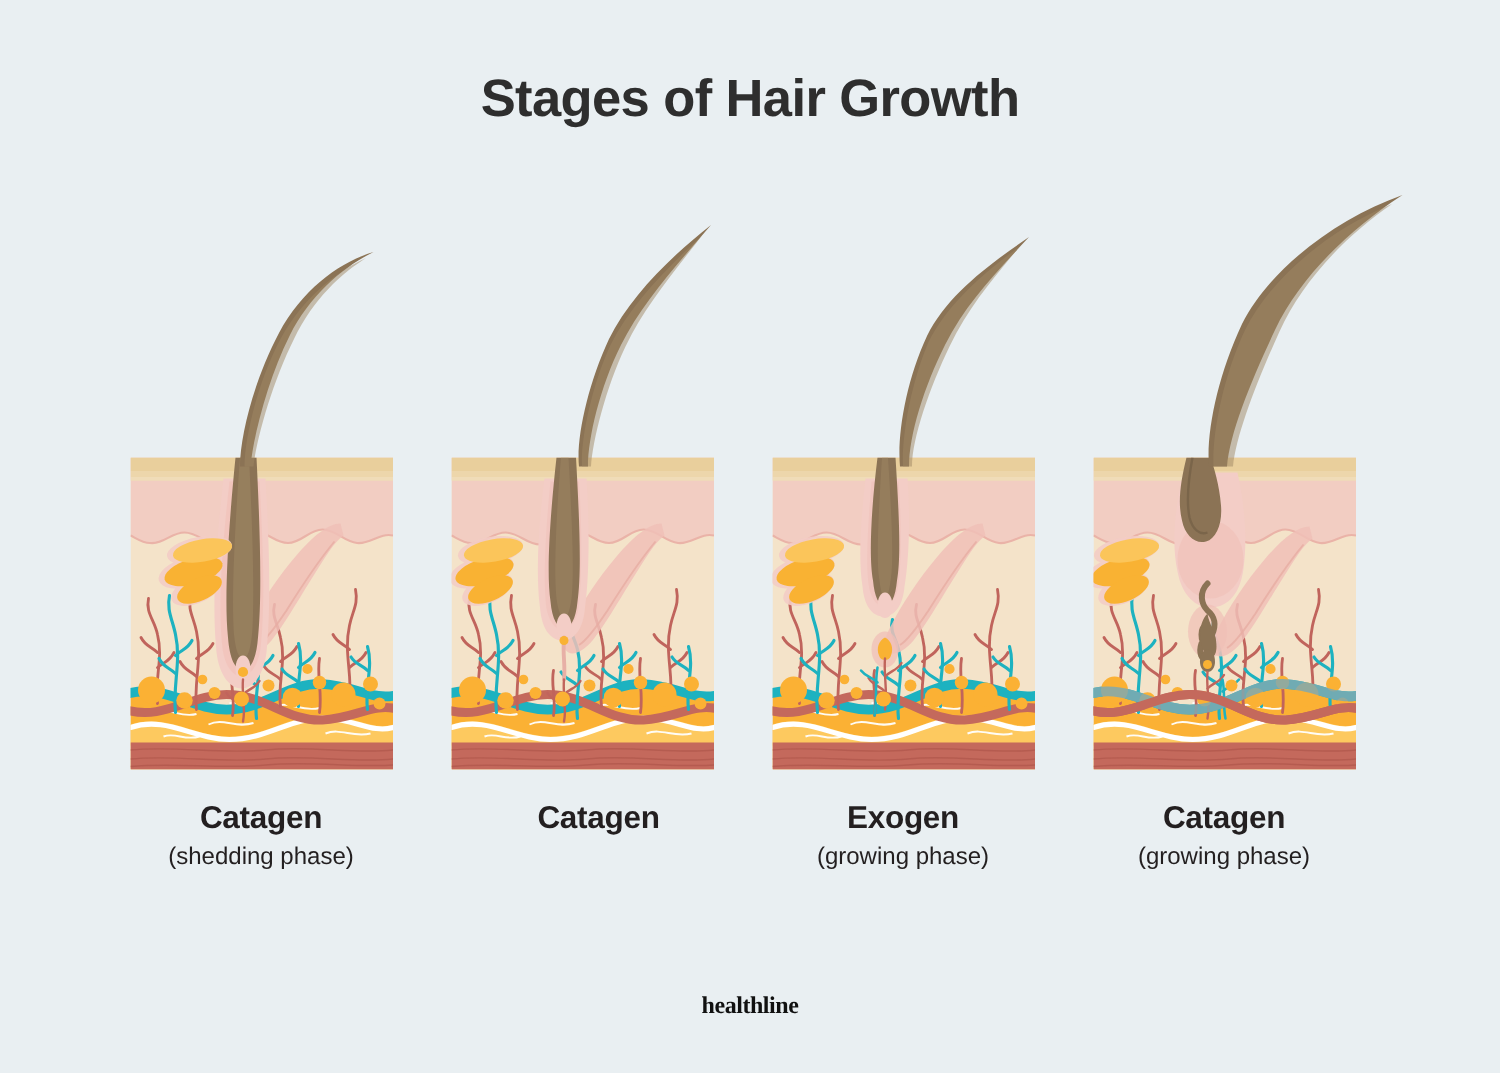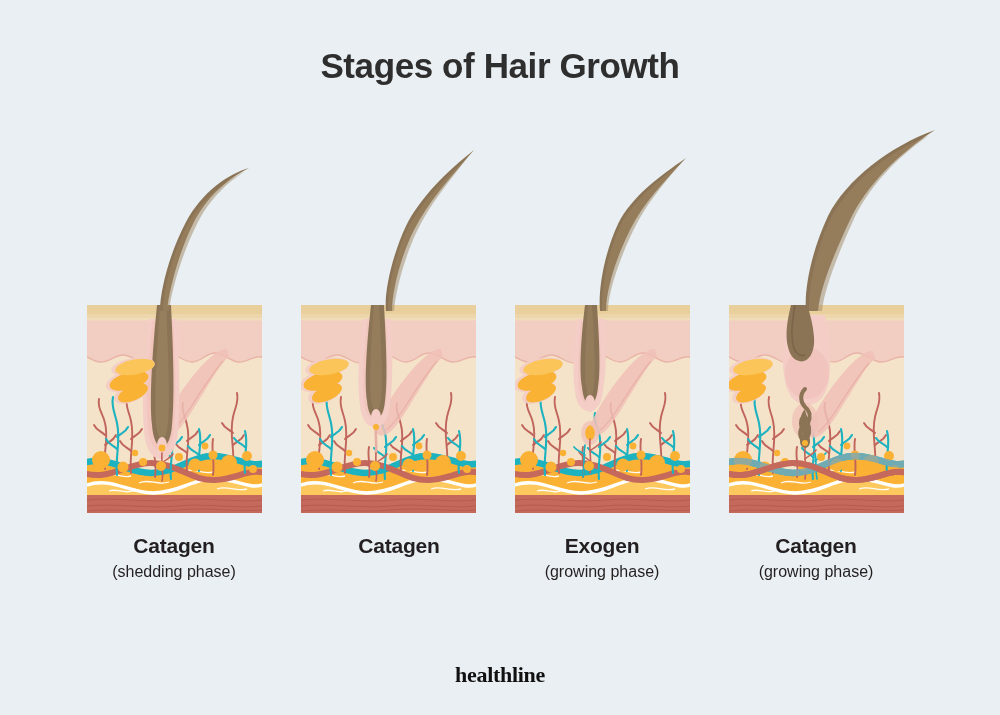--- a/index.html
+++ b/index.html
@@ -36,21 +36,21 @@
   }
   .label-sub{
     font-size:16px;color:#231f20;
     margin-top:5px;
   }
 
   .footer{
     position:absolute;left:0;top:662px;width:1000px;
     text-align:center;
     font-family:"Liberation Serif", serif;
-    font-size:22px;font-weight:bold;color:#111;
+    font-size:16px;font-weight:bold;color:#111;
     letter-spacing:-0.3px;
   }
 </style>
 </head>
 <body>
 
 <div class="page">
 
   <div class="title">Stages of Hair Growth</div>
 

